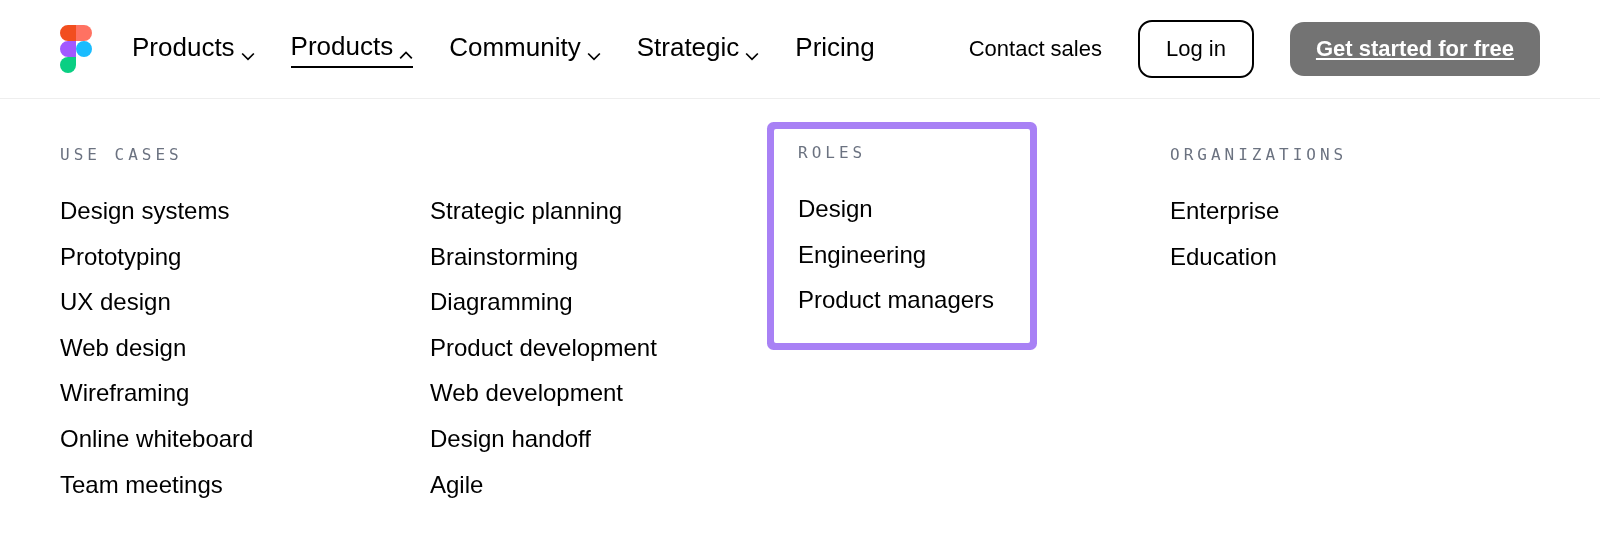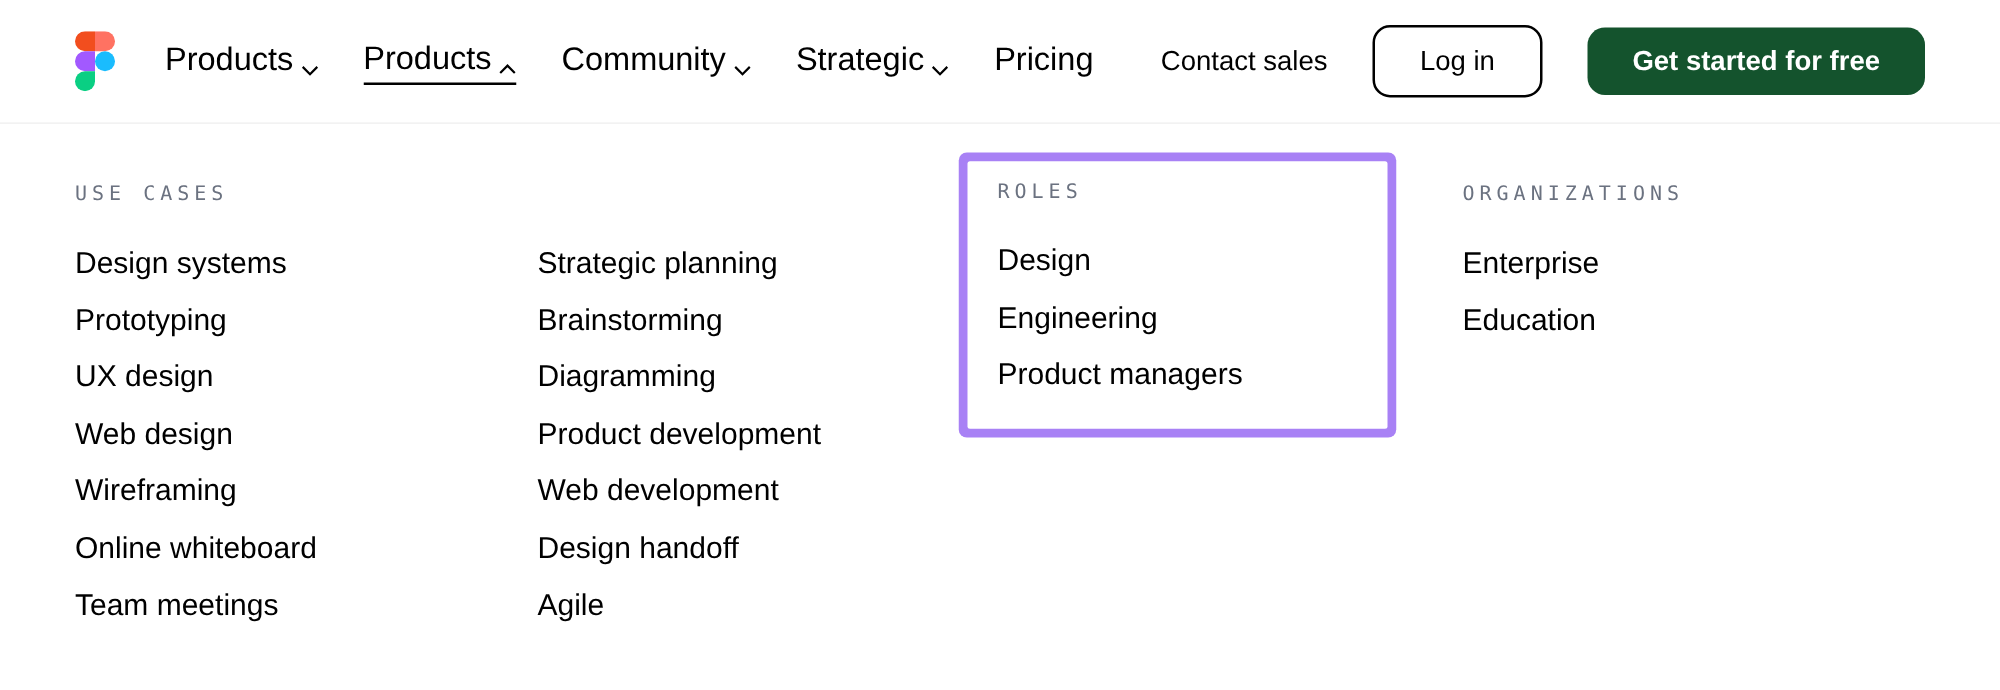--- a/index.html
+++ b/index.html
@@ -42,28 +42,28 @@
   .spacer { flex: 1; }
   .nav-right {
     display: flex;
     align-items: center;
     gap: 36px;
     font-size: 22px;
   }
   .contact { cursor:pointer; }
   .btn {
     border-radius: 14px;
-    padding: 14px 36px;
+    padding: 14px 26px;
     font-size: 22px;
     font-weight: 500;
     cursor: pointer;
     border: none;
   }
   .btn-outline { background:#fff; border:2px solid #000; }
-  .btn-solid { background:#14532d; color:#fff; font-weight:600; }
+  .btn-solid { background:#737373; color:#fff; font-weight:600;text-decoration:underline; }
   .mega {
     display: flex;
     padding: 46px 60px 40px 60px;
     gap: 0;
   }
   .col {
     min-width: 370px;
   }
   .col-heading {
     font-family: "Menlo", "Consolas", monospace;
@@ -77,21 +77,21 @@
   .col li {
     font-size: 24px;
     line-height: 1.9;
     cursor: pointer;
   }
   .roles-highlight {
     border-radius: 6px;
     padding: 14px 24px 20px 24px;
     margin-top: -16px;
     margin-left: -26px;
-    width: 336px;
+    width: 256px;
   }
   .roles-highlight {
     box-shadow: 0 0 0 7px #a881f5;
     border-radius:2px;
   }
   .col-roles { min-width: 370px; }
 </style>
 </head>
 <body>
 

